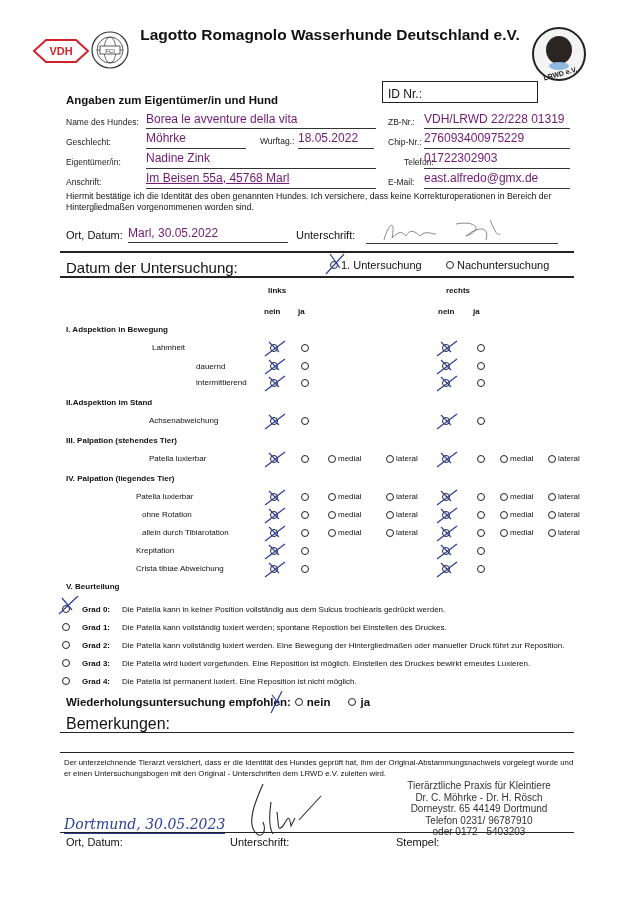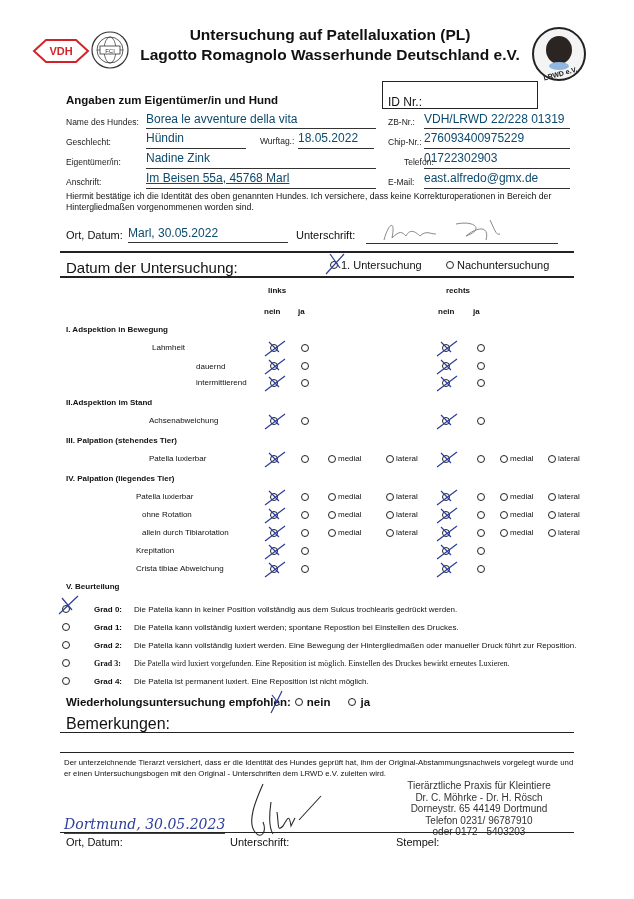--- a/index.html
+++ b/index.html
@@ -2,72 +2,71 @@
 <html><head>
 <meta charset="utf-8">
 <style>
   * { box-sizing: border-box; margin: 0; padding: 0; }
   body { width: 634px; height: 899px; background: #ffffff; font-family: "Liberation Sans", sans-serif; color: #111; position: relative; overflow: hidden; }
   .abs { position: absolute; }
   .title { font-weight: bold; font-size: 15.5px; text-align: center; line-height: 20px; }
   .vdh { left: 32px; top: 38px; width: 58px; height: 26px; }
   .fci { left: 90px; top: 30px; width: 40px; height: 40px; }
   .lrwd { left: 531px; top: 26px; width: 56px; height: 56px; }
-  .idbox { left: 382px; top: 81px; width: 156px; height: 22px; border: 1.3px solid #222; font-size: 12px; padding: 13px 5px; }
+  .idbox { left: 382px; top: 81px; width: 156px; height: 22px; border: 1.3px solid #222; font-size: 12px; padding: 5px 5px; }
   .section-head { font-weight: bold; font-size: 11.5px; }
   .lbl { font-size: 8.5px; color: #222; }
-  .val { font-size: 12px; color: #0c4a6e; }
+  .val { font-size: 12px; color: #701a75; }
   .uline { border-bottom: 1px solid #333; }
   .thick { border-top: 2px solid #222; }
   .body9 { font-size: 9.5px; }
   .radio { display: inline-block; width: 8px; height: 8px; border: 1.4px solid #222; border-radius: 50%; }
   .colhead { font-size: 8px; font-weight: bold; }
   .rlbl { font-size: 8px; }
   .opt { font-size: 8px; display:flex; align-items:center; gap:2px;}
   .grade { font-size: 8px; display:flex; align-items:center; }
-  .grade .g { font-weight: bold; width: 40px; margin-left: 24px; }
+  .grade .g { font-weight: bold; width: 40px; margin-left: 12px; }
   .stamp { font-size: 10px; text-align: center; line-height: 11.5px; color: #333; }
   .hand { color: #2c3e9a; font-family: "DejaVu Serif", serif; font-style: italic; }
 </style>
 </head>
 <body>
 
 <svg class="abs vdh" viewBox="0 0 58 26">
   <polygon points="2,13 14,2 44,2 56,13 44,24 14,24" fill="none" stroke="#d2232a" stroke-width="2"></polygon>
   <text x="29" y="17" text-anchor="middle" font-family="Liberation Sans, sans-serif" font-weight="bold" font-size="11" fill="#d2232a">VDH</text>
 </svg>
 <svg class="abs fci" viewBox="0 0 40 40">
   <circle cx="20" cy="20" r="18" fill="none" stroke="#333" stroke-width="1.2"></circle>
   <circle cx="20" cy="20" r="13" fill="none" stroke="#333" stroke-width="0.8"></circle>
   <ellipse cx="20" cy="20" rx="6" ry="13" fill="none" stroke="#333" stroke-width="0.7"></ellipse>
   <line x1="7" y1="20" x2="33" y2="20" stroke="#333" stroke-width="0.7"></line>
   <rect x="10" y="16" width="20" height="8" fill="#fff" stroke="#333" stroke-width="0.8"></rect>
   <text x="20" y="22.5" text-anchor="middle" font-family="Liberation Sans, sans-serif" font-size="6" fill="#333">FCI</text>
 </svg>
 <div class="abs title" style="left:140px; top:25px; width:380px;">
-  <div>Untersuchung auf Patellaluxation  (PL)</div>
   <div>Lagotto Romagnolo Wasserhunde Deutschland e.V.</div>
 </div>
 <svg class="abs lrwd" viewBox="0 0 56 56">
   <circle cx="28" cy="28" r="26" fill="#f4f4f4" stroke="#222" stroke-width="2"></circle>
   <ellipse cx="28" cy="24" rx="13" ry="14" fill="#2a2522"></ellipse>
   <ellipse cx="28" cy="40" rx="10" ry="4" fill="#8fb8e0"></ellipse>
   <text x="30" y="50" text-anchor="middle" font-family="Liberation Sans, sans-serif" font-weight="bold" font-size="7" fill="#222" transform="rotate(-15 30 50)">LRWD e.V.</text>
 </svg>
 <div class="abs idbox"><span>ID Nr.:</span></div>
 
 <div class="abs section-head" style="left:66px; top:94px;">Angaben zum Eigentümer/in und Hund</div>
 
 <div class="abs lbl" style="left:66px; top:117px;">Name des Hundes:</div>
 <div class="abs val uline" style="left:146px; top:112px; width:230px; height:17px;"><span>Borea le avventure della vita</span></div>
 <div class="abs lbl" style="left:388px; top:117px;">ZB-Nr.:</div>
 <div class="abs val uline" style="left:424px; top:112px; width:146px; height:17px;"><span>VDH/LRWD 22/228 01319</span></div>
 
 <div class="abs lbl" style="left:66px; top:137px;">Geschlecht:</div>
-<div class="abs val uline" style="left:146px; top:131px; width:100px; height:18px;"><span>Hündin</span></div>
+<div class="abs val uline" style="left:146px; top:131px; width:100px; height:18px;"><span>Möhrke</span></div>
 <div class="abs lbl" style="left:260px; top:136px;">Wurftag.:</div>
 <div class="abs val uline" style="left:298px; top:131px; width:76px; height:18px;"><span>18.05.2022</span></div>
 <div class="abs lbl" style="left:388px; top:137px;">Chip-Nr.:</div>
 <div class="abs val uline" style="left:424px; top:131px; width:146px; height:18px;"><span>276093400975229</span></div>
 
 <div class="abs lbl" style="left:66px; top:157px;">Eigentümer/in:</div>
 <div class="abs val uline" style="left:146px; top:151px; width:230px; height:18px;"><span>Nadine Zink</span></div>
 <div class="abs lbl" style="left:404px; top:157px;">Telefon:</div>
 <div class="abs val uline" style="left:424px; top:151px; width:146px; height:18px;"><span>01722302903</span></div>
 
@@ -304,21 +303,21 @@
   <div class="grade" style="height:18px;">
       <span class="radio"></span>
       <span class="g">Grad 1:</span>
       <span>Die Patella kann vollständig luxiert werden; spontane Repostion bei Einstellen des Druckes.</span>
     </div>
   <div class="grade" style="height:18px;">
       <span class="radio"></span>
       <span class="g">Grad 2:</span>
       <span>Die Patella kann vollständig luxiert werden. Eine Bewegung der Hintergliedmaßen oder manueller Druck führt zur Reposition.</span>
     </div>
-  <div class="grade" style="height:18px;font-family:Liberation Serif, serif;">
+  <div class="grade" style="height:18px;">
       <span class="radio"></span>
       <span class="g">Grad 3:</span>
       <span>Die Patella wird luxiert vorgefunden. Eine Reposition ist möglich. Einstellen des Druckes bewirkt erneutes Luxieren.</span>
     </div>
   <div class="grade" style="height:18px;">
       <span class="radio"></span>
       <span class="g">Grad 4:</span>
       <span>Die Patella ist permanent luxiert. Eine Reposition ist nicht möglich.</span>
     </div>
 </div>

